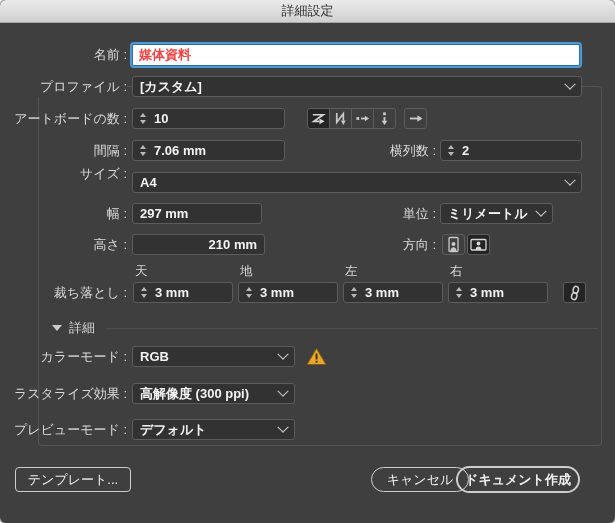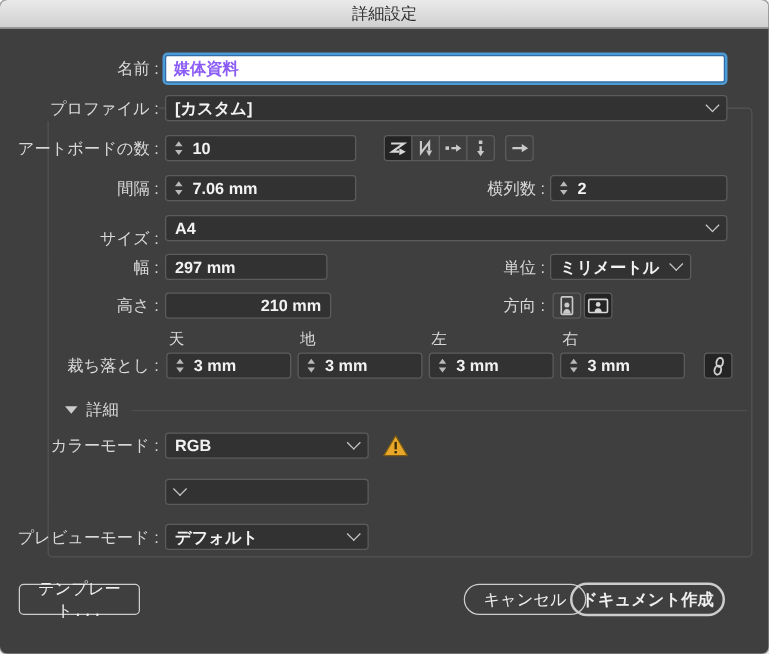--- a/index.html
+++ b/index.html
@@ -24,40 +24,40 @@
   .dropdown .val{flex:1;}
   .chev{width:7px;height:7px;border-right:1.6px solid #c9c9c9;border-bottom:1.6px solid #c9c9c9;
         transform:rotate(45deg) translate(-2px,-2px);flex:0 0 auto;}
   
   .spin{display:flex;flex-direction:column;align-items:center;gap:3px;margin-right:8px;flex:0 0 auto;}
   .spin i{display:block;width:0;height:0;border-left:3.5px solid transparent;border-right:3.5px solid transparent;}
   .spin .up{border-bottom:4px solid #b9b9b9;}
   .spin .dn{border-top:4px solid #b9b9b9;}
   
   .name-input{position:absolute;left:132px;top:44px;width:448px;height:22px;box-sizing:border-box;
-              background:#ffffff;color:#8b5cf6;border:1px solid #2e6da8;border-radius:2px;
+              background:#ffffff;color:#ef4444;border:1px solid #2e6da8;border-radius:2px;
               outline:2px solid #4d9bd6;outline-offset:0px;font-size:13px;font-weight:bold;padding:0 6px;
               font-family:inherit;}
   
   .iconbtn{position:absolute;width:23px;height:21px;box-sizing:border-box;background:#3f3f3f;
            border:1px solid #5c5c5c;display:flex;align-items:center;justify-content:center;padding:0;}
   .iconbtn.sel{background:#242424;}
   .ig1{border-radius:3px 0 0 3px;} .ig4{border-radius:0 3px 3px 0;}
   .rnd{border-radius:3px;}
   
   .adv{position:absolute;left:52px;top:321px;right:17px;height:14px;display:flex;align-items:center;color:#d9d9d9;font-size:13px;}
   .tri{width:0;height:0;border-left:5px solid transparent;border-right:5px solid transparent;
        border-top:6px solid #cccccc;margin-right:7px;}
   .advline{flex:1;border-top:1px solid #4e4e4e;margin-left:10px;height:0;}
   
   .blbl{position:absolute;top:263px;color:#d9d9d9;font-size:12.5px;}
   
   .btn{position:absolute;box-sizing:border-box;background:transparent;border:1px solid #cdcdcd;color:#efefef;
        font-size:13px;display:flex;align-items:center;justify-content:center;font-family:inherit;cursor:default;}
-  .btn-template{left:15px;top:467px;width:97px;height:25px;border-radius:4px;font-family:Liberation Mono, monospace;}
+  .btn-template{left:15px;top:467px;width:116px;height:25px;border-radius:4px;}
   .btn-cancel{left:371px;top:467px;width:98px;height:25px;border-radius:13px;}
   .btn-create{left:456px;top:466px;width:124px;height:27px;border-radius:14px;border-width:2px;font-weight:bold;}
   svg{display:block;}
 </style>
 </head>
 <body>
 
 <div class="dialog">
 
   <div class="titlebar">
@@ -137,21 +137,21 @@
   </div>
   <div class="lbl-mid" style="top:140px;">横列数 :</div>
   <div class="field" style="left:440px;top:140px;width:142px;">
     <span class="spin">
         <i class="up"></i>
         <i class="dn"></i>
       </span>
     <span>2</span>
   </div>
 
-  <div class="lbl" style="top:180px;">サイズ :</div>
+  <div class="lbl" style="top:163px;">サイズ :</div>
   <div class="field dropdown" style="left:132px;top:172px;width:450px;">
     <span class="val">A4</span>
     <span class="chev"></span>
   </div>
 
   <div class="lbl" style="top:203px;">幅 :</div>
   <div class="field" style="left:132px;top:203px;width:130px;">
     <span>297 mm</span>
   </div>
   <div class="lbl-mid" style="top:203px;">単位 :</div>
@@ -242,21 +242,23 @@
   <div style="position:absolute;left:306px;top:347px;">
     <span>
       <svg width="21" height="19" viewBox="0 0 21 19">
           <path d="M10.5 1.5 L20 17.5 H1 Z" fill="#e8a62a" stroke="#7a5a12" stroke-width="1"></path>
           <rect x="9.6" y="6.5" width="1.9" height="6" fill="#3a2c05"></rect>
           <rect x="9.6" y="13.8" width="1.9" height="1.9" fill="#3a2c05"></rect>
         </svg>
     </span>
   </div>
 
+  <div class="lbl" style="top:383px;">ラスタライズ効果 :</div>
   <div class="field dropdown" style="left:132px;top:383px;width:163px;">
+    <span class="val">高解像度 (300 ppi)</span>
     <span class="chev"></span>
   </div>
 
   <div class="lbl" style="top:419px;">プレビューモード :</div>
   <div class="field dropdown" style="left:132px;top:419px;width:163px;">
     <span class="val">デフォルト</span>
     <span class="chev"></span>
   </div>
 
   <button class="btn btn-template">テンプレート...</button>

